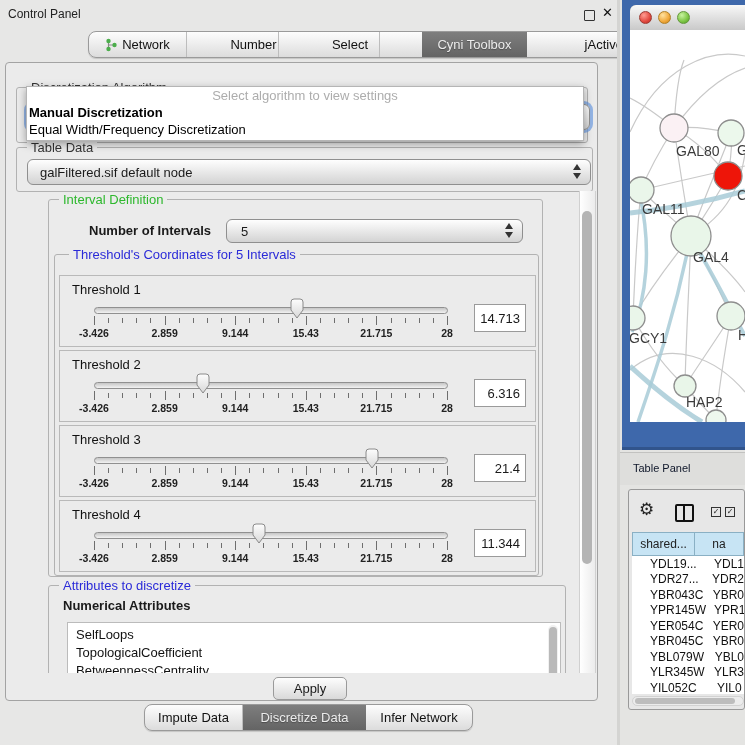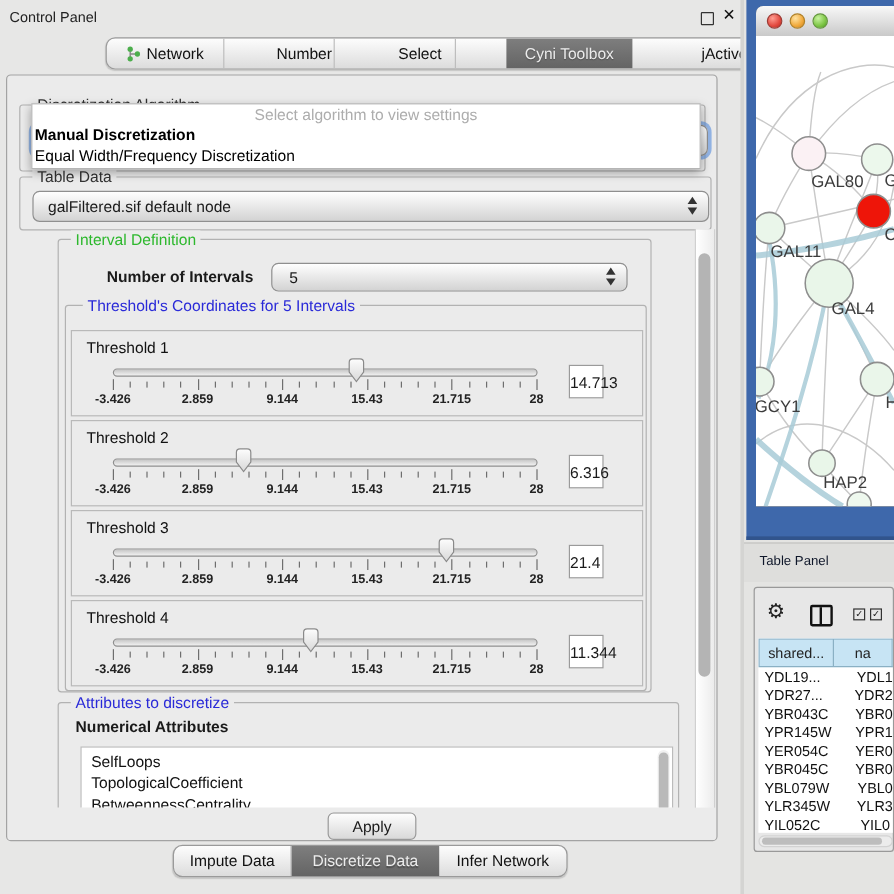--- a/index.html
+++ b/index.html
@@ -57,21 +57,21 @@
   .thr-panel{position:absolute;left:4px;width:477px;height:72px;border:1px solid #b9b9b9;background:#ebebeb;box-sizing:border-box;}
   .thr-label{position:absolute;left:12px;top:6px;font-size:13px;font-weight:normal;color:#111;}
   .track{position:absolute;left:34px;top:31px;width:352px;height:5px;border:1px solid #909090;border-radius:4px;
          background:linear-gradient(#c6c6c6,#f2f2f2);}
   .thumb{position:absolute;top:22px;width:16px;height:22px;}
   .ticks{position:absolute;left:34px;top:40px;width:353px;height:11px;}
   .tick{position:absolute;top:2px;width:1px;height:5px;background:#6e6e6e;}
   .tick.major{top:0;height:9px;}
   .tick-labels{position:absolute;left:34px;top:51px;width:353px;height:13px;}
   .tick-lab{position:absolute;transform:translateX(-50%);font-size:10.5px;font-weight:bold;color:#222;white-space:nowrap;}
-  .valbox{position:absolute;left:414px;top:28px;width:29px;height:28px;background:#fff;border:1px solid #9a9a9a;
+  .valbox{position:absolute;left:414px;top:28px;width:52px;height:28px;background:#fff;border:1px solid #9a9a9a;
           font-size:13px;text-align:right;line-height:28px;padding-right:5px;box-sizing:border-box;}
 
   
   .list{position:absolute;left:18px;top:36px;width:492px;height:74px;background:#fff;border:1px solid #bbb;overflow:hidden;}
   .list-item{font-size:13px;padding-left:8px;line-height:18px;color:#111;}
   .list .lsb{position:absolute;right:2px;top:2px;width:10px;height:62px;background:#f1f1f1;border-radius:5px;}
   .list .lsb .lth{position:absolute;left:1px;top:2px;width:8px;height:50px;background:#b9b9b9;border-radius:4px;}
 
   .btn{position:absolute;height:21px;border:1px solid #9a9a9a;border-radius:5px;background:linear-gradient(#fdfdfd,#d9d9d9);
        font-size:13px;display:flex;align-items:center;justify-content:center;}
@@ -96,21 +96,21 @@
   .colico:before{content:"";position:absolute;left:6px;top:0;width:2px;height:14px;background:#111;}
   .chk{position:absolute;top:17px;width:8px;height:8px;border:1.5px solid #333;font-size:8px;line-height:8px;text-align:center;color:#222;}
   .chk1{left:82px;} .chk2{left:96px;}
   .tbl{position:absolute;left:3px;top:42px;width:112px;height:162px;background:#fff;overflow:hidden;}
   .thead{display:flex;height:24px;}
   .th{background:#c7e4f4;border:1px solid #8ab0c4;box-sizing:border-box;font-size:12px;display:flex;align-items:center;justify-content:center;color:#222;}
   .th.c0{width:77px;}
   .th.c1{width:60px;border-left:none;}
   .tr{display:flex;height:15.5px;align-items:center;}
   .td{font-size:12px;color:#111;white-space:nowrap;}
-  .td.c0{width:77px;padding-left:5px;box-sizing:border-box;}
+  .td.c0{width:77px;padding-left:18px;box-sizing:border-box;}
   .td.c1{padding-left:8px;}
   .hsb{position:absolute;left:3px;top:206px;width:112px;height:10px;background:#ececec;border:1px solid #d2d2d2;border-radius:5px;box-sizing:border-box;}
   .hsb .hth{position:absolute;left:2px;top:1px;width:100px;height:6px;background:#bdbdbd;border-radius:3px;}
   text{font-family:"Liberation Sans","DejaVu Sans",sans-serif;}
 </style>
 </head>
 <body>
 
 <svg width="0" height="0" style="position:absolute">
   <defs>

